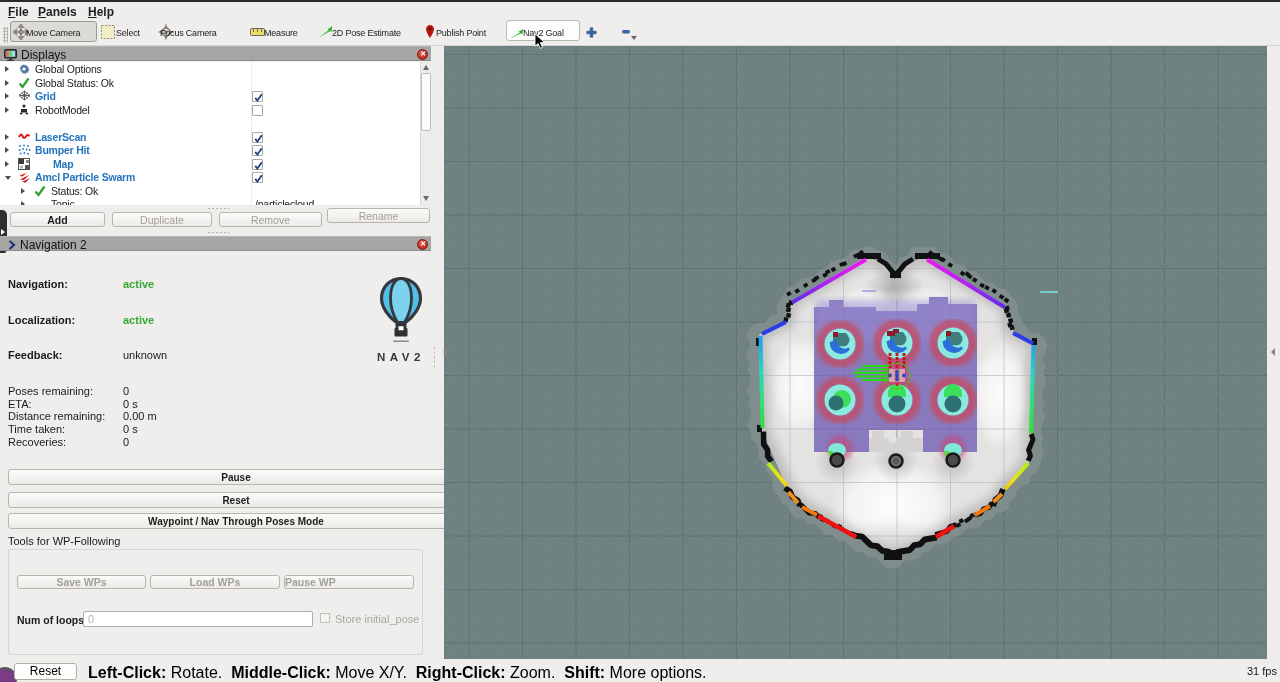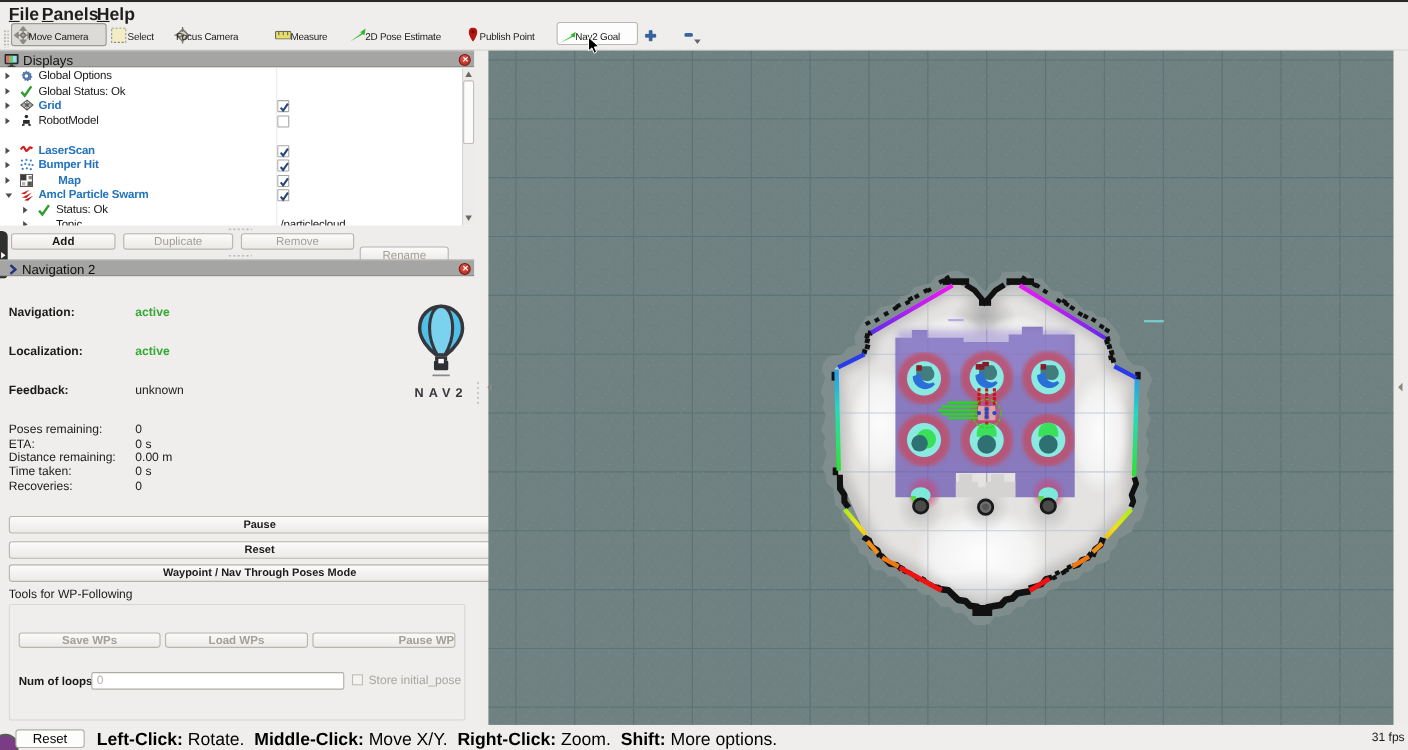--- a/index.html
+++ b/index.html
@@ -1,18 +1,18 @@
 <!DOCTYPE html>
 <html><head><meta charset="utf-8"><style>
 *{margin:0;padding:0;box-sizing:border-box}
 html,body{width:1280px;height:682px;overflow:hidden;font-family:"Liberation Sans",sans-serif;background:#eeedeb;position:relative}
 .abs{position:absolute}
 
 #topline{left:0;top:0;width:1280px;height:2px;background:#2a2a28}
-#menubar{left:0;top:2px;width:1280px;height:22px;background:#efeeec;color:#1d1d1b;font-size:16px;font-weight:bold}
+#menubar{left:0;top:2px;width:1280px;height:22px;background:#efeeec;color:#1d1d1b;font-size:12px;font-weight:bold}
 #menubar span{position:absolute;top:3px}
 #menubar u{text-decoration:underline;text-underline-offset:0.5px;text-decoration-thickness:1px}
 #toolbar{left:0;top:24px;width:1280px;height:22px;background:#efeeec;border-bottom:1px solid #d5d3cf}
 .tbtxt{position:absolute;top:4px;font-size:9px;letter-spacing:-0.2px;color:#1c1c1a;font-weight:normal}
 .grip{left:3px;top:3px;width:5px;height:16px;background:radial-gradient(circle,#b5b3af 1px,transparent 1.2px);background-size:3px 3px}
 #movecam{left:10px;top:-3px;width:87px;height:21px;background:#dcdbd7;border:1px solid #9d9a94;border-radius:3px}
 #nav2btn{left:506px;top:-4px;width:74px;height:21px;background:#fdfdfd;border:1px solid #bbb8b2;border-radius:3px}
 
 .ptitle{width:431px;height:15px;background:#a5a5a3;border-top:1px solid #b5b5b3;border-bottom:1px solid #8e8e8c;color:#111;font-size:12px}
 .closebtn{position:absolute;width:11px;height:11px;border-radius:50%;background:radial-gradient(circle at 40% 35%,#e05a4e,#b01e12);border:1px solid #7e150c}
@@ -243,21 +243,21 @@
 <div class="abs" id="colline"></div>
 <div class="abs" id="vscroll">
     <div style="position:absolute;left:2px;top:3px;width:0;height:0;border-bottom:5px solid #6b6861;border-left:3.5px solid transparent;border-right:3.5px solid transparent"></div>
     <div style="position:absolute;left:2px;top:134px;width:0;height:0;border-top:5px solid #6b6861;border-left:3.5px solid transparent;border-right:3.5px solid transparent"></div>
   </div>
 <div class="abs" id="vthumb"></div>
 <div class="abs dots" style="left:207px;top:207px"></div>
 <button class="btn" style="left:10px;top:212px;width:95px;height:15px;font-weight:bold">Add</button>
 <button class="btn dis" style="left:112px;top:212px;width:100px;height:15px">Duplicate</button>
 <button class="btn dis" style="left:219px;top:212px;width:103px;height:15px">Remove</button>
-<button class="btn dis" style="left:327px;top:224px;width:81px;height:15px">Rename</button>
+<button class="btn dis" style="left:327px;top:208px;width:103px;height:15px">Rename</button>
 <div class="abs dots" style="left:207px;top:231px"></div>
 <div class="abs" id="tabhandle"></div>
 <div class="abs ptitle" style="left:0;top:236px;width:431px">
  <svg class="abs" style="left:8px;top:3px" width="8" height="10" viewBox="0 0 8 10">
       <path d="M1.5 1 L6 5 L1.5 9" fill="none" stroke="#26317e" stroke-width="2.2"></path>
     </svg>
  <span class="abs" style="left:20px;top:1px">Navigation 2</span>
  <div class="closebtn" style="left:417px;top:2px"></div>
 </div>
 <div class="abs" id="navpanel">
@@ -277,21 +277,21 @@
     <div class="statv" style="top:170px">0 s</div>
  <div class="stat" style="top:183px">Recoveries:</div>
     <div class="statv" style="top:183px">0</div>
  <div class="bigbtn" style="top:216px">Pause</div>
  <div class="bigbtn" style="top:239px">Reset</div>
  <div class="bigbtn" style="top:260px;font-weight:bold">Waypoint / Nav Through Poses Mode</div>
  <div class="abs" style="left:8px;top:282px;font-size:11px">Tools for WP-Following</div>
  <div id="groupbox"></div>
  <div class="btn dis" style="left:17px;top:322px;width:129px;height:14px;text-align:center;line-height:12px;font-weight:bold">Save WPs</div>
  <div class="btn dis" style="left:150px;top:322px;width:130px;height:14px;text-align:center;line-height:12px;font-weight:bold">Load WPs</div>
- <div class="btn dis" style="left:284px;top:322px;width:130px;height:14px;text-align:right;line-height:12px;font-weight:bold">Pause WP</div>
+ <div class="btn dis" style="left:284px;top:322px;width:130px;height:14px;text-align:left;line-height:12px;font-weight:bold">Pause WP</div>
  <div class="abs" style="left:17px;top:361px;font-size:10.5px;font-weight:bold">Num of loops</div>
  <div class="abs" style="left:83px;top:358px;width:230px;height:16px;background:#fff;border:1px solid #b0ada7;border-radius:2px;color:#b5b2ac;font-size:11px;line-height:14px;padding-left:4px">0</div>
  <div class="abs" style="left:320px;top:360px;width:10px;height:10px;border:1px solid #c0bdb7;background:#f5f4f2"></div>
  <div class="abs" style="left:335px;top:360px;font-size:11px;color:#aaa7a1">Store initial_pose</div>
 </div>
 
 <svg class="abs" style="left:377px;top:275px" width="48" height="92" viewBox="0 0 48 92">
  <g>
   <path d="M24 3.5 C13 3.5 4.5 12 4.5 23.5 C4.5 32.5 12 42 19.5 47.5 L28.5 47.5 C36 42 43.5 32.5 43.5 23.5 C43.5 12 35 3.5 24 3.5z" fill="#50c0e6" stroke="#35373c" stroke-width="3.2"></path>
   <path d="M24 3.5 C17.5 3.5 13.5 12 13.5 23.5 C13.5 33 17.5 42.5 20.5 47.5 L27.5 47.5 C30.5 42.5 34.5 33 34.5 23.5 C34.5 12 30.5 3.5 24 3.5z" fill="#7ad2ee" stroke="#35373c" stroke-width="2.8"></path>

